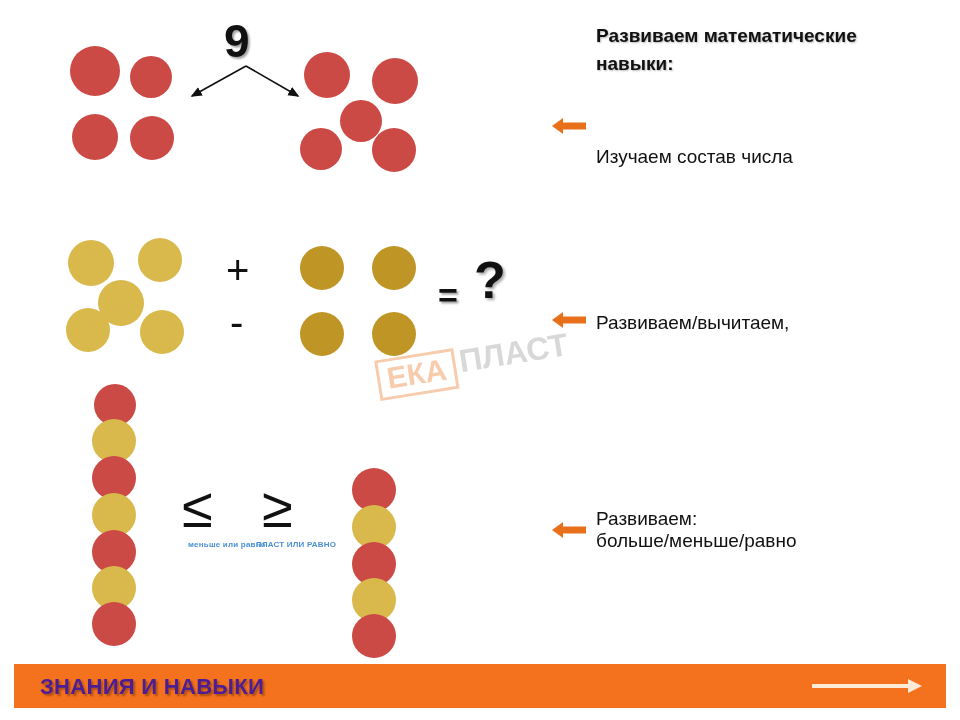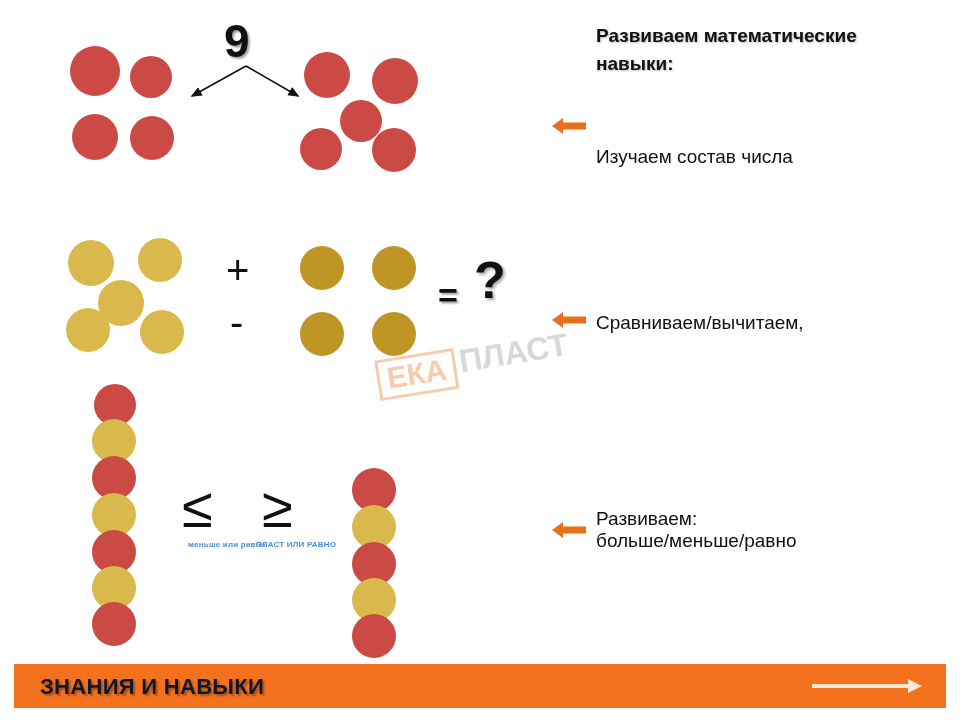--- a/index.html
+++ b/index.html
@@ -138,21 +138,21 @@
     left: 14px;
     top: 664px;
     width: 932px;
     height: 44px;
     background: #F4711E;
   }
   #footer-label {
     position: absolute;
     left: 26px;
     top: 10px;
-    color: #0f172a;
+    color: #4c1d95;
     font-size: 22px;
     font-weight: bold;
     letter-spacing: 0.3px;
     text-shadow: 2px 2px 2px rgba(0,0,0,0.30);
     white-space: nowrap;
   }
   #footer-arrow {
     position: absolute;
     right: 24px;
     top: 13px;
@@ -256,21 +256,21 @@
     <div class="rp-heading">Развиваем математические навыки:</div>
 
     <svg class="rp-arrow" style="left:552px; top:117px;" viewBox="0 0 34 18">
       <path d="M0,9 L11,1 L11,5.5 L34,5.5 L34,12.5 L11,12.5 L11,17 Z" fill="#E8701A"></path>
     </svg>
     <div class="rp-item" style="top:116px;margin-top:28px;">Изучаем состав числа</div>
 
     <svg class="rp-arrow" style="left:552px; top:311px;" viewBox="0 0 34 18">
       <path d="M0,9 L11,1 L11,5.5 L34,5.5 L34,12.5 L11,12.5 L11,17 Z" fill="#E8701A"></path>
     </svg>
-    <div class="rp-item" style="top:310px;">Сравниваем/вычитаем,</div>
+    <div class="rp-item" style="top:310px;">Развиваем/вычитаем,</div>
 
     <svg class="rp-arrow" style="left:552px; top:521px;" viewBox="0 0 34 18">
       <path d="M0,9 L11,1 L11,5.5 L34,5.5 L34,12.5 L11,12.5 L11,17 Z" fill="#E8701A"></path>
     </svg>
     <div class="rp-item" style="top:506px;">Развиваем:</div>
     <div class="rp-item" style="top:528px;">больше/меньше/равно</div>
   </div>
 
   <div id="footer-bar">
     <div id="footer-label">ЗНАНИЯ И НАВЫКИ</div>

